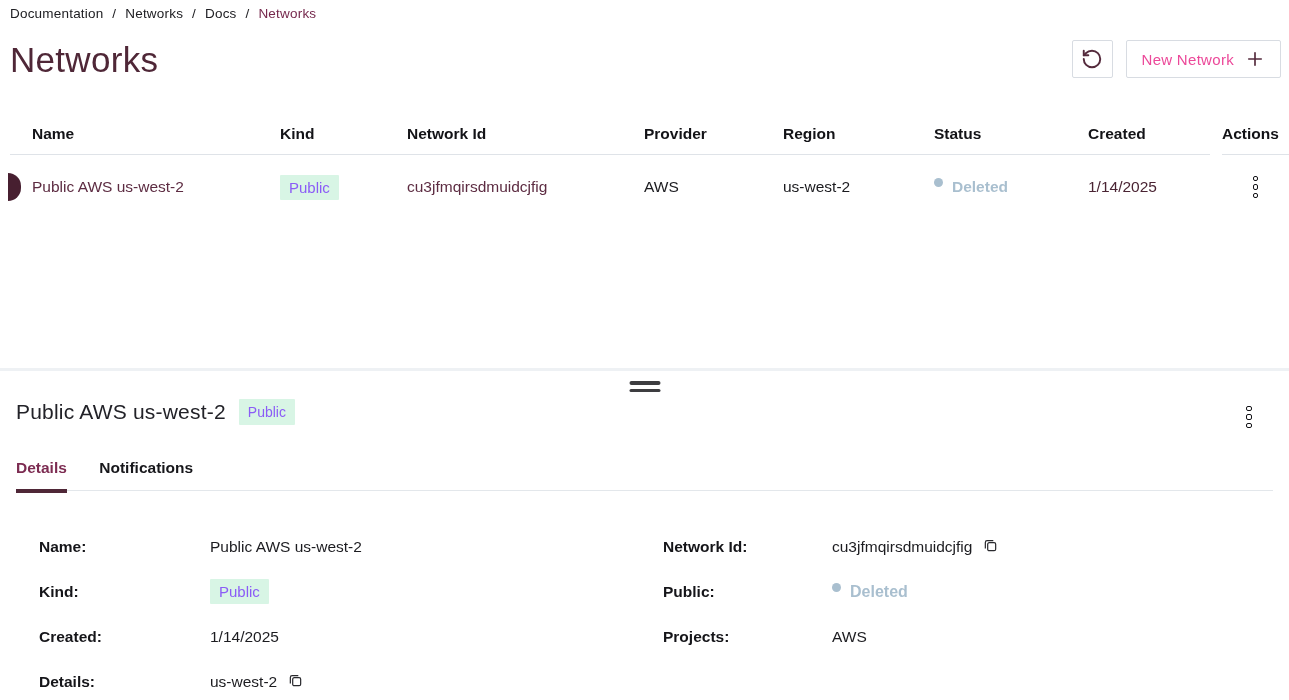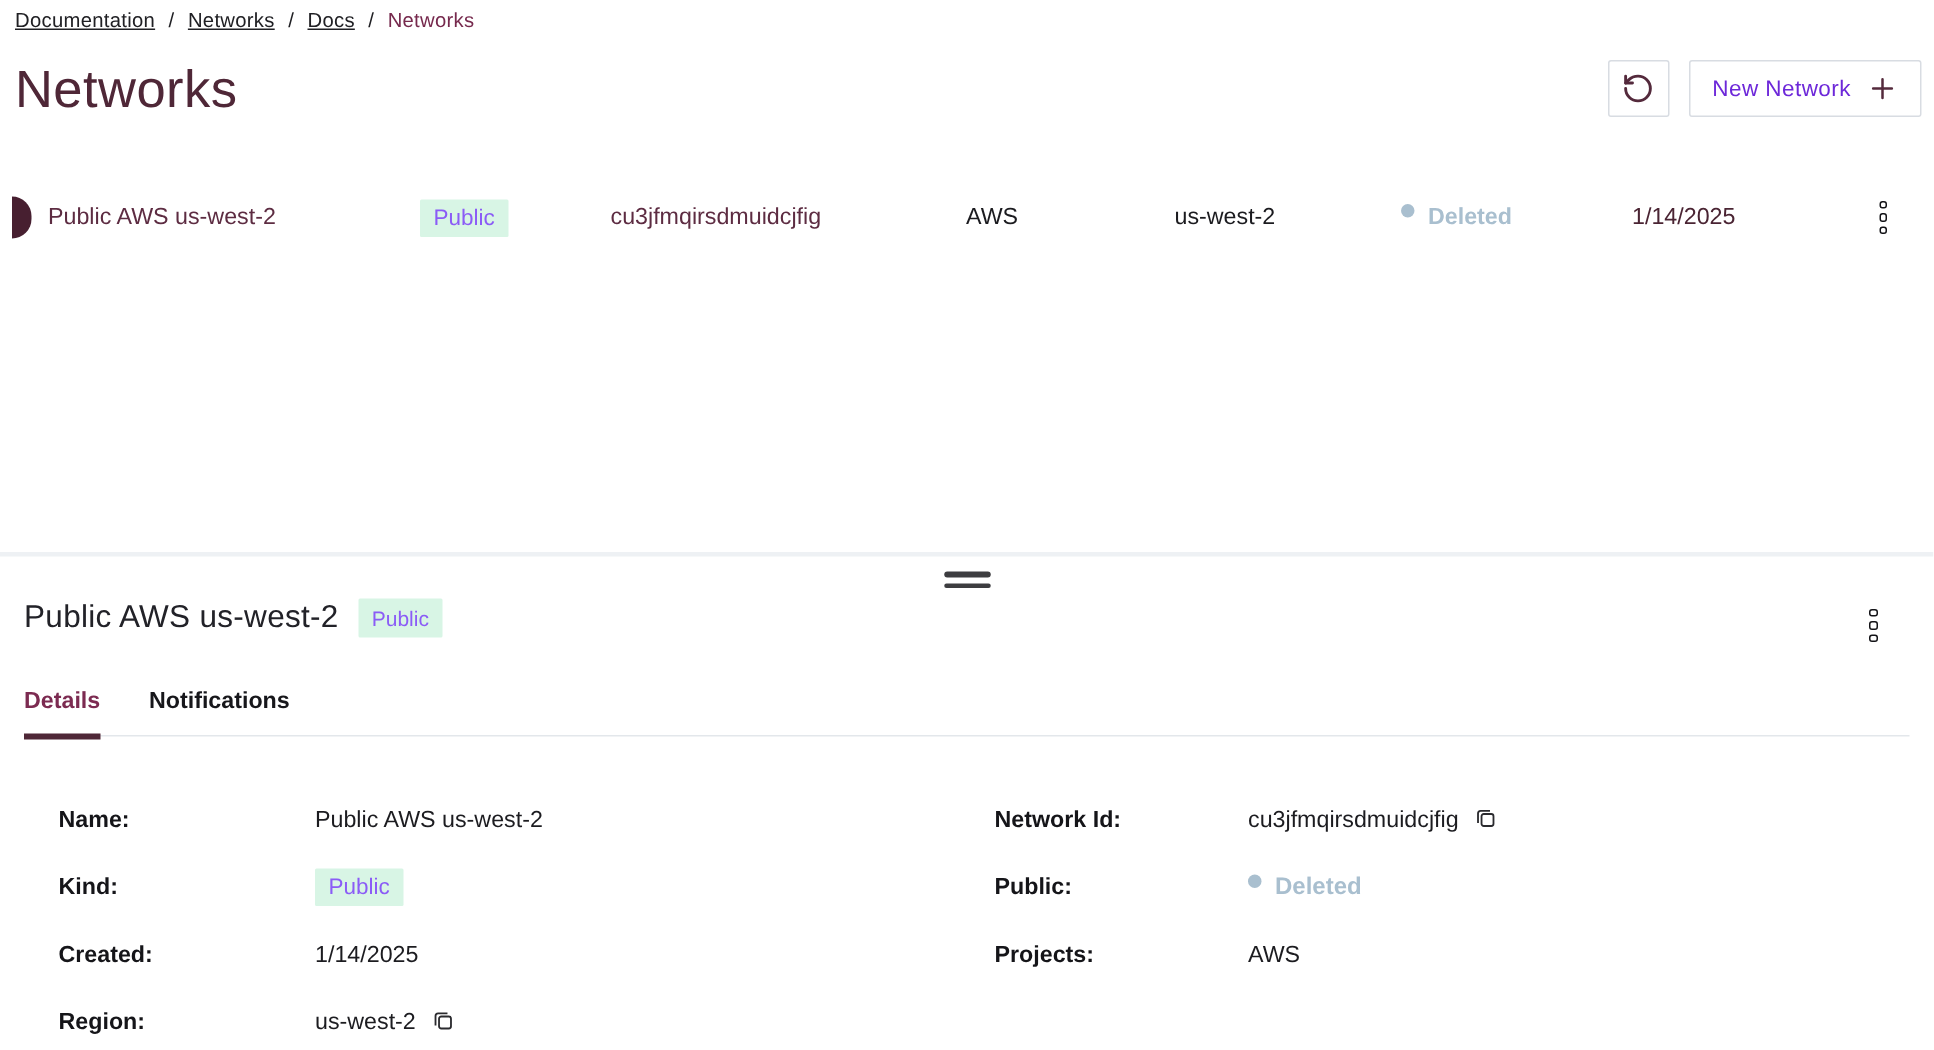--- a/index.html
+++ b/index.html
@@ -11,35 +11,35 @@
     position: relative;
     overflow: hidden;
   }
 
   
   .breadcrumb {
     position: absolute; top: 6px; left: 10px;
     font-size: 13.5px; color: #202024; letter-spacing: 0.2px;
   }
   .breadcrumb span { margin-right: 5px; }
-  .crumb-link { cursor: pointer; text-decoration: underline; }
+  .crumb-link { cursor: pointer; }
   .crumb-current { color: #76294d; }
 
   
   .page-title {
     position: absolute; top: 40px; left: 10px;
     font-size: 35px; font-weight: 400; color: #4f2737; letter-spacing: 0.3px;
   }
 
   
   .toolbar { position: absolute; top: 40px; right: 8px; display: flex; gap: 13px; }
   .btn {
     height: 38px; border: 1px solid #d8dce2; border-radius: 2px;
     background: #fff; display: flex; align-items: center; justify-content: center;
-    color: #6d28d9; cursor: pointer;
+    color: #ec4899; cursor: pointer;
   }
   .btn-icon { width: 41px; }
   .btn-new { padding: 0 15px; font-size: 15px; letter-spacing: 0.3px; gap: 11px; }
   .btn svg { display: block; }
 
   
   .net-table { position: absolute; top: 113px; left: 10px; width: 1279px; }
   .tgrid {
     display: grid;
     grid-template-columns: 270px 127px 237px 139px 151px 154px 122px 12px 67px;
@@ -157,20 +157,31 @@
     <span>New Network</span>
     <span>
       <svg width="20" height="20" viewBox="0 0 24 24" fill="none" stroke="#542a3c" stroke-width="2" stroke-linecap="round">
         <path d="M12 4.5v15M4.5 12h15"></path>
       </svg>
     </span>
   </button>
 </div>
 
 <div class="net-table">
+  <div class="tgrid thead">
+    <div class="cell first">Name</div>
+    <div class="cell">Kind</div>
+    <div class="cell">Network Id</div>
+    <div class="cell">Provider</div>
+    <div class="cell">Region</div>
+    <div class="cell">Status</div>
+    <div class="cell">Created</div>
+    <div class="cell gap"></div>
+    <div class="cell">Actions</div>
+  </div>
 
   <div class="tgrid trow">
     <span class="row-indicator"></span>
     <div class="cell first c-name">Public AWS us-west-2</div>
     <div class="cell">
       <span class="badge">Public</span>
     </div>
     <div class="cell c-id">cu3jfmqirsdmuidcjfig</div>
     <div class="cell c-plain">AWS</div>
     <div class="cell c-plain">us-west-2</div>
@@ -224,21 +235,21 @@
     </div>
     <div class="detail-row">
       <span class="detail-label">Kind:</span>
       <span class="badge">Public</span>
     </div>
     <div class="detail-row">
       <span class="detail-label">Created:</span>
       <span class="detail-value">1/14/2025</span>
     </div>
     <div class="detail-row">
-      <span class="detail-label">Region:</span>
+      <span class="detail-label">Details:</span>
       <span class="detail-value">us-west-2</span>
       <button class="copy-btn">
         <span>
           <svg width="15" height="15" viewBox="0 0 16 16" fill="none" stroke="currentColor" stroke-width="1.3" stroke-linejoin="round">
             <rect x="5" y="5" width="8.5" height="8.5" rx="1.6"></rect>
             <path d="M11 2.8H4.4A1.9 1.9 0 0 0 2.5 4.7v6.6"></path>
           </svg>
         </span>
       </button>
     </div>

